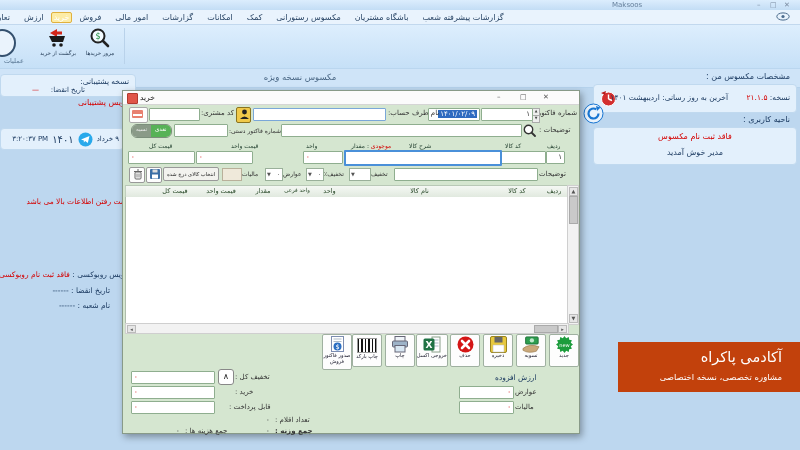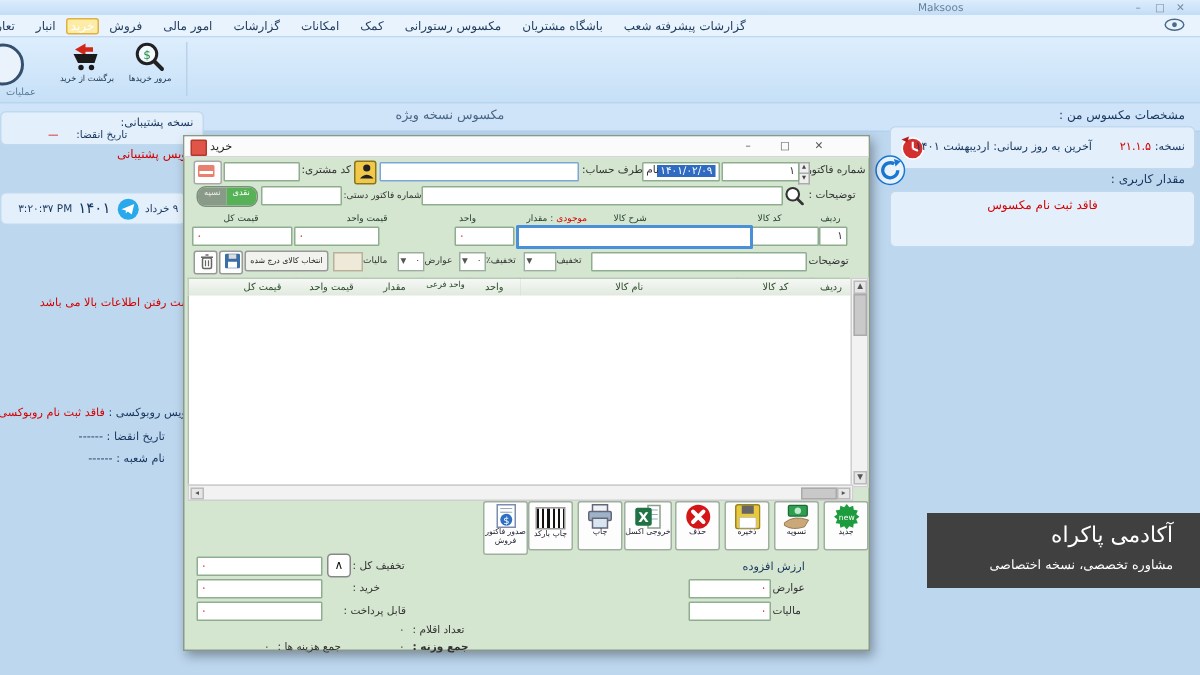--- a/index.html
+++ b/index.html
@@ -39,21 +39,21 @@
   .selbox{position:absolute;background:#fff;border:1px solid #9ab09a;height:11px;font-size:6px;color:#333;}
   .selbox .ar{position:absolute;left:1px;top:2px;font-size:5px;color:#555;}
   .selbox .zv{position:absolute;right:2px;top:1px;}
   .thdr{position:absolute;top:94px;height:12px;background:linear-gradient(#f5f8f4,#dfe8dd);border-top:1px solid #b9c9b7;border-bottom:1px solid #a9bca7;}
   .thc{position:absolute;top:1px;width:100%;text-align:center;font-size:6.5px;color:#2a4a2a;}
   .abtn{position:absolute;top:243px;width:28px;height:31px;background:#fdfdfd;border:1px solid #9fb0a0;border-radius:2px;text-align:center;}
   .abtn .cap{font-size:5.2px;color:#223;line-height:1.15;white-space:nowrap;}
   .abtn .cap.wrap{white-space:normal;}
   .scroll{background:#f2f2f2;border:1px solid #cfcfcf;}
   .sarrow{position:absolute;background:#e6e6e6;border:1px solid #bbb;font-size:5px;color:#555;text-align:center;line-height:6px;}
-  .banner{left:618px;top:342px;width:182px;height:50px;background:#404040;z-index:5;color:#fff;}
+  .banner{left:618px;top:342px;width:182px;height:50px;background:#c2410c;z-index:5;color:#fff;}
   .banner .bt{position:absolute;right:18px;top:7px;font-size:14.5px;}
   .banner .bs{position:absolute;right:18px;top:30px;font-size:8.5px;}
   .togg{position:absolute;height:12px;border-radius:6px;overflow:hidden;display:flex;direction:rtl;border:1px solid #7c8f7c;}
   .togg .on{background:#57b257;color:#fff;font-size:5.5px;padding:1px 4px;}
   .togg .off{background:#8a9a88;color:#eee;font-size:5.5px;padding:1px 4px;}
   svg{display:block;}
 </style>
 </head>
 <body>
 
@@ -62,21 +62,21 @@
   <div class="abs titlebar">
     <span class="abs apptitle nw">Maksoos</span>
     <span class="abs winctl" style="left:757px;">–</span>
     <span class="abs winctl" style="left:770px;">□</span>
     <span class="abs winctl" style="left:784px;">✕</span>
   </div>
 
   <div class="abs menubar" style="padding-left:0;">
     <div style="width:0;margin-left:-20px;"></div>
     <span class="mitem">تعاریف</span>
-    <span class="mitem">انبار</span>
+    <span class="mitem">ارزش</span>
     <span class="mitem sel">خرید</span>
     <span class="mitem">فروش</span>
     <span class="mitem">امور مالی</span>
     <span class="mitem">گزارشات</span>
     <span class="mitem">امکانات</span>
     <span class="mitem">کمک</span>
     <span class="mitem">مکسوس رستورانی</span>
     <span class="mitem">باشگاه مشتریان</span>
     <span class="mitem">گزارشات پیشرفته شعب</span>
   </div>
@@ -127,23 +127,24 @@
         <line x1="8.5" y1="9" x2="12" y2="10.5" stroke="#fff" stroke-width="1.4"></line>
         <polygon points="1,3 6,1 5,5" fill="#b71c1c"></polygon>
       </svg>
     </span>
     <span class="abs nw" style="right:6px;top:8px;font-size:7.5px;color:#17365d;">
       <span>نسخه:</span>
       <span class="red">۲۱.۱.۵</span>
     </span>
     <span class="abs nw" style="right:68px;top:8px;font-size:7.5px;color:#17365d;">آخرین به روز رسانی: اردیبهشت ۱۴۰۱</span>
   </div>
-  <div class="abs phead nw" style="right:10px;top:115px;">مقدار کاربری :</div>
+  <div class="abs phead nw" style="right:10px;top:115px;">ناحیه کاربری :</div>
   <div class="abs panelbox" style="left:593px;top:127px;width:202px;height:36px;">
     <div class="abs nw red" style="right:0;left:0;top:4px;text-align:center;font-size:8px;">فاقد ثبت نام مکسوس</div>
+    <div class="abs nw" style="right:0;left:0;top:20px;text-align:center;font-size:8px;color:#17365d;">مدیر خوش آمدید</div>
   </div>
   <span class="abs" style="left:583px;top:103px;">
     <svg width="21" height="21" viewBox="0 0 21 21">
       <circle cx="10.5" cy="10.5" r="9.5" fill="#eaf3fc" stroke="#1976d2" stroke-width="1"></circle>
       <path d="M15.5,10.5 a5,5 0 1,1 -2.3,-4.2" fill="none" stroke="#1976d2" stroke-width="2.2"></path>
       <polygon points="13,3 17.5,4.5 14,8" fill="#1976d2"></polygon>
     </svg>
   </span>
 
   <div class="abs panelbox" style="left:0;top:74px;width:134px;height:21px;">

